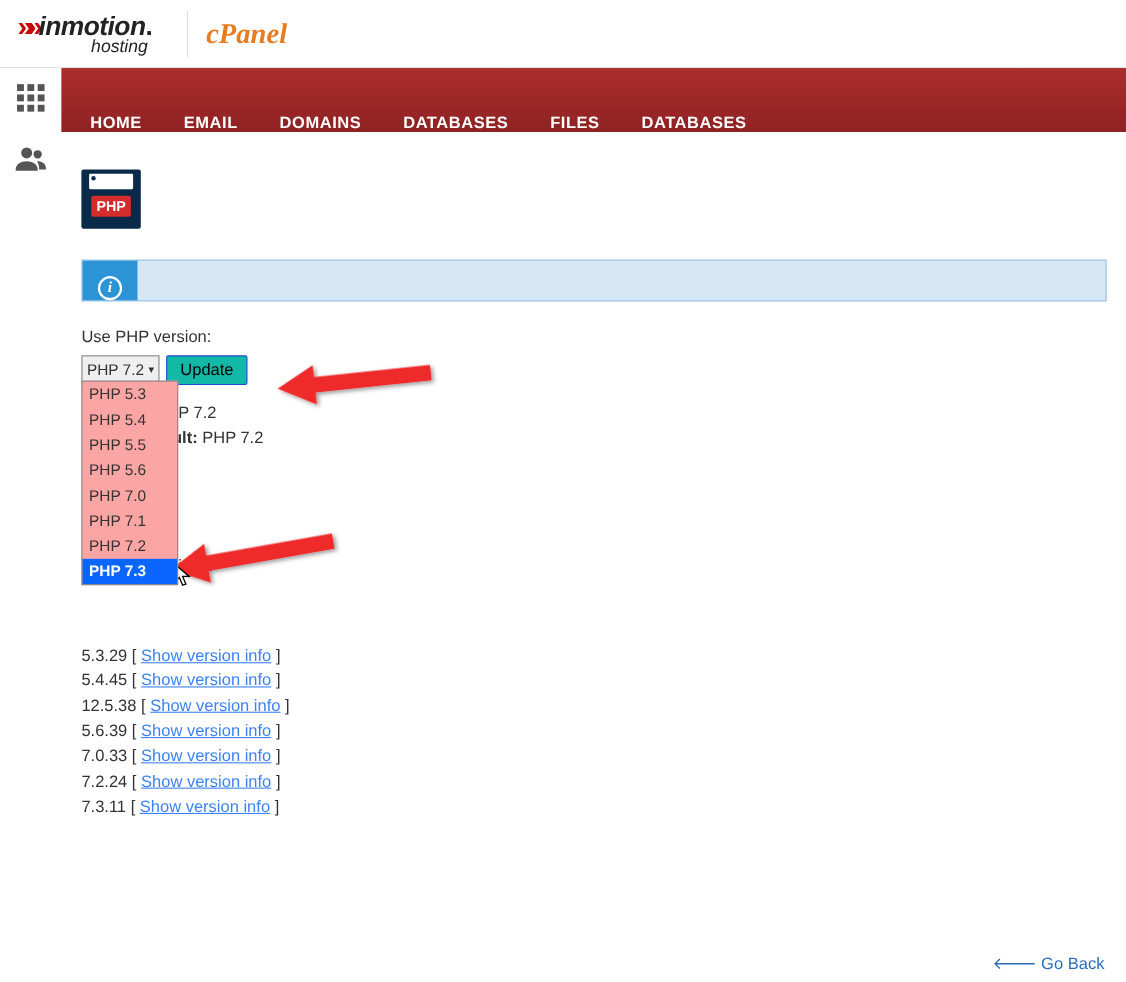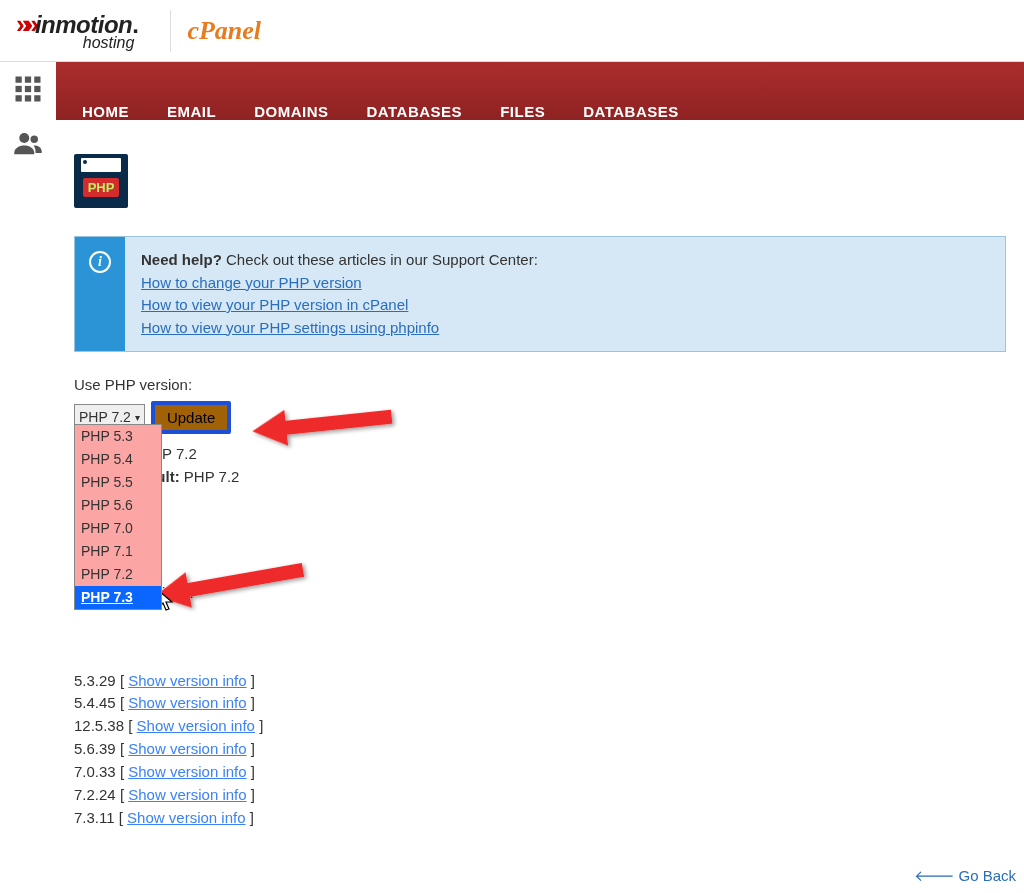--- a/index.html
+++ b/index.html
@@ -20,54 +20,54 @@
   .rail-icon svg{width:30px;height:30px;fill:#555;}
   
   .main{position:absolute;left:56px;top:62px;width:968px;height:831px;background:#fff;}
   .navred{height:58px;background:#9a2626;background-image:linear-gradient(#ab2d2d,#8f2222);display:flex;align-items:flex-end;padding-left:26px;gap:38px;}
   .navred a{color:#fff;font-weight:700;font-size:15px;letter-spacing:0.5px;cursor:pointer;}
   .content{padding:34px 18px 0 18px;position:relative;}
   .page-title-row{display:flex;align-items:center;gap:18px;margin-bottom:28px;}
   .php-icon{width:54px;height:54px;background:#0a2a4a;border-radius:2px;display:flex;flex-direction:column;align-items:center;justify-content:flex-start;padding-top:4px;}
   .php-icon .win{width:40px;height:14px;background:#fff;border-radius:1px;position:relative;}
   .php-icon .win::before{content:"";position:absolute;left:2px;top:2px;width:4px;height:4px;background:#0a2a4a;border-radius:50%;}
-  .php-icon .badge{margin-top:6px;background:#d42c2c;color:#bef264;font-weight:900;font-size:13px;padding:2px 5px;border-radius:2px;font-family:Arial,sans-serif;}
+  .php-icon .badge{margin-top:6px;background:#d42c2c;color:#ffffff;font-weight:900;font-size:13px;padding:2px 5px;border-radius:2px;font-family:Arial,sans-serif;}
   h1.page-title{font-size:42px;font-weight:300;color:#444;letter-spacing:-0.5px;}
   
   .infobox{display:flex;background:#d6e8f5;border:1px solid #9ac4e0;margin-bottom:22px;}
   .infobox .stripe{width:50px;background:#2a94d6;display:flex;align-items:flex-start;justify-content:center;padding-top:14px;}
   .infobox .stripe .circ{width:22px;height:22px;border:2px solid #fff;border-radius:50%;color:#fff;font-weight:700;font-size:14px;display:flex;align-items:center;justify-content:center;font-family:Georgia,serif;font-style:italic;}
   .infobox .body{padding:12px 16px;font-size:15px;line-height:1.5;color:#333;}
   .infobox .body a{color:#2a6ebb;text-decoration:underline;cursor:pointer;display:inline-block;}
   .infobox .body strong{font-weight:700;}
   
   .form-area{position:relative;font-size:15px;color:#333;line-height:1.5;}
   .label{margin-bottom:4px;}
   .select-row{display:flex;align-items:center;gap:6px;}
   .sel{border:1px solid #888;background:#efefef;padding:2px 4px;font-size:14px;display:inline-flex;align-items:center;gap:4px;cursor:pointer;}
   .sel .caret{font-size:10px;}
-  .btn-update{border:4px solid #1d4ed8;background:#a16207;padding:4px 12px;font-size:15px;cursor:pointer;border-radius:2px;}
+  .btn-update{border:1px solid #1d4ed8;background:#14b8a6;padding:4px 12px;font-size:15px;cursor:pointer;border-radius:2px;}
   
   .dropdown{position:absolute;left:0;top:50px;width:88px;background:#fca5a5;border:1px solid #888;z-index:10;}
   .dropdown .opt{padding:1px 6px;font-size:14px;cursor:pointer;}
-  .dropdown .opt.selected{background:#0a66ff;color:#fff;font-weight:700;text-decoration:underline;}
+  .dropdown .opt.selected{background:#0a66ff;color:#fff;font-weight:700;}
   
   .peek1{position:absolute;left:0;top:69px;font-size:15px;color:#333;}
   .peek2{position:absolute;left:0;top:92px;font-size:15px;color:#333;}
   .peek3{position:absolute;left:0;top:208px;font-size:15px;color:#333;}
   
   .versions{margin-top:236px;font-size:15px;color:#333;line-height:1.53;}
   .versions a{color:#3b82f6;cursor:pointer;text-decoration:underline;}
   
   .arrow{position:absolute;pointer-events:none;}
   .arrow svg{overflow:visible;}
   
   .cursor{position:absolute;pointer-events:none;}
   
-  .goback{position:absolute;right:8px;bottom:8px;color:#2a6ebb;font-size:15px;cursor:pointer;}
+  .goback{position:absolute;right:20px;bottom:8px;color:#2a6ebb;font-size:15px;cursor:pointer;}
   .goback .arr{color:#2a6ebb;margin-right:4px;}
 </style>
 </head>
 <body>
 
 <div class="topbar">
   <div class="logo-inmotion">
     <div class="row1">
       <span class="arrows">»»</span>
       <span class="word"><span>inmotion</span><span class="dot">.</span></span>
@@ -119,26 +119,20 @@
       <div class="php-icon">
         <div class="win"></div>
         <div class="badge">PHP</div>
       </div>
     </div>
 
     <div class="infobox">
       <div class="stripe">
         <div class="circ">i</div>
       </div>
-      <div class="body">
-        <strong>Need help?</strong><span> Check out these articles in our Support Center:</span><br>
-        <a>How to change your PHP version</a><br>
-        <a>How to view your PHP version in cPanel</a><br>
-        <a>How to view your PHP settings using phpinfo</a>
-      </div>
     </div>
 
     <div class="form-area">
       <div class="label">Use PHP version:</div>
       <div class="select-row">
         <div class="sel">
           <span>PHP 7.2</span>
           <span class="caret">▾</span>
         </div>
         <button class="btn-update">Update</button>

